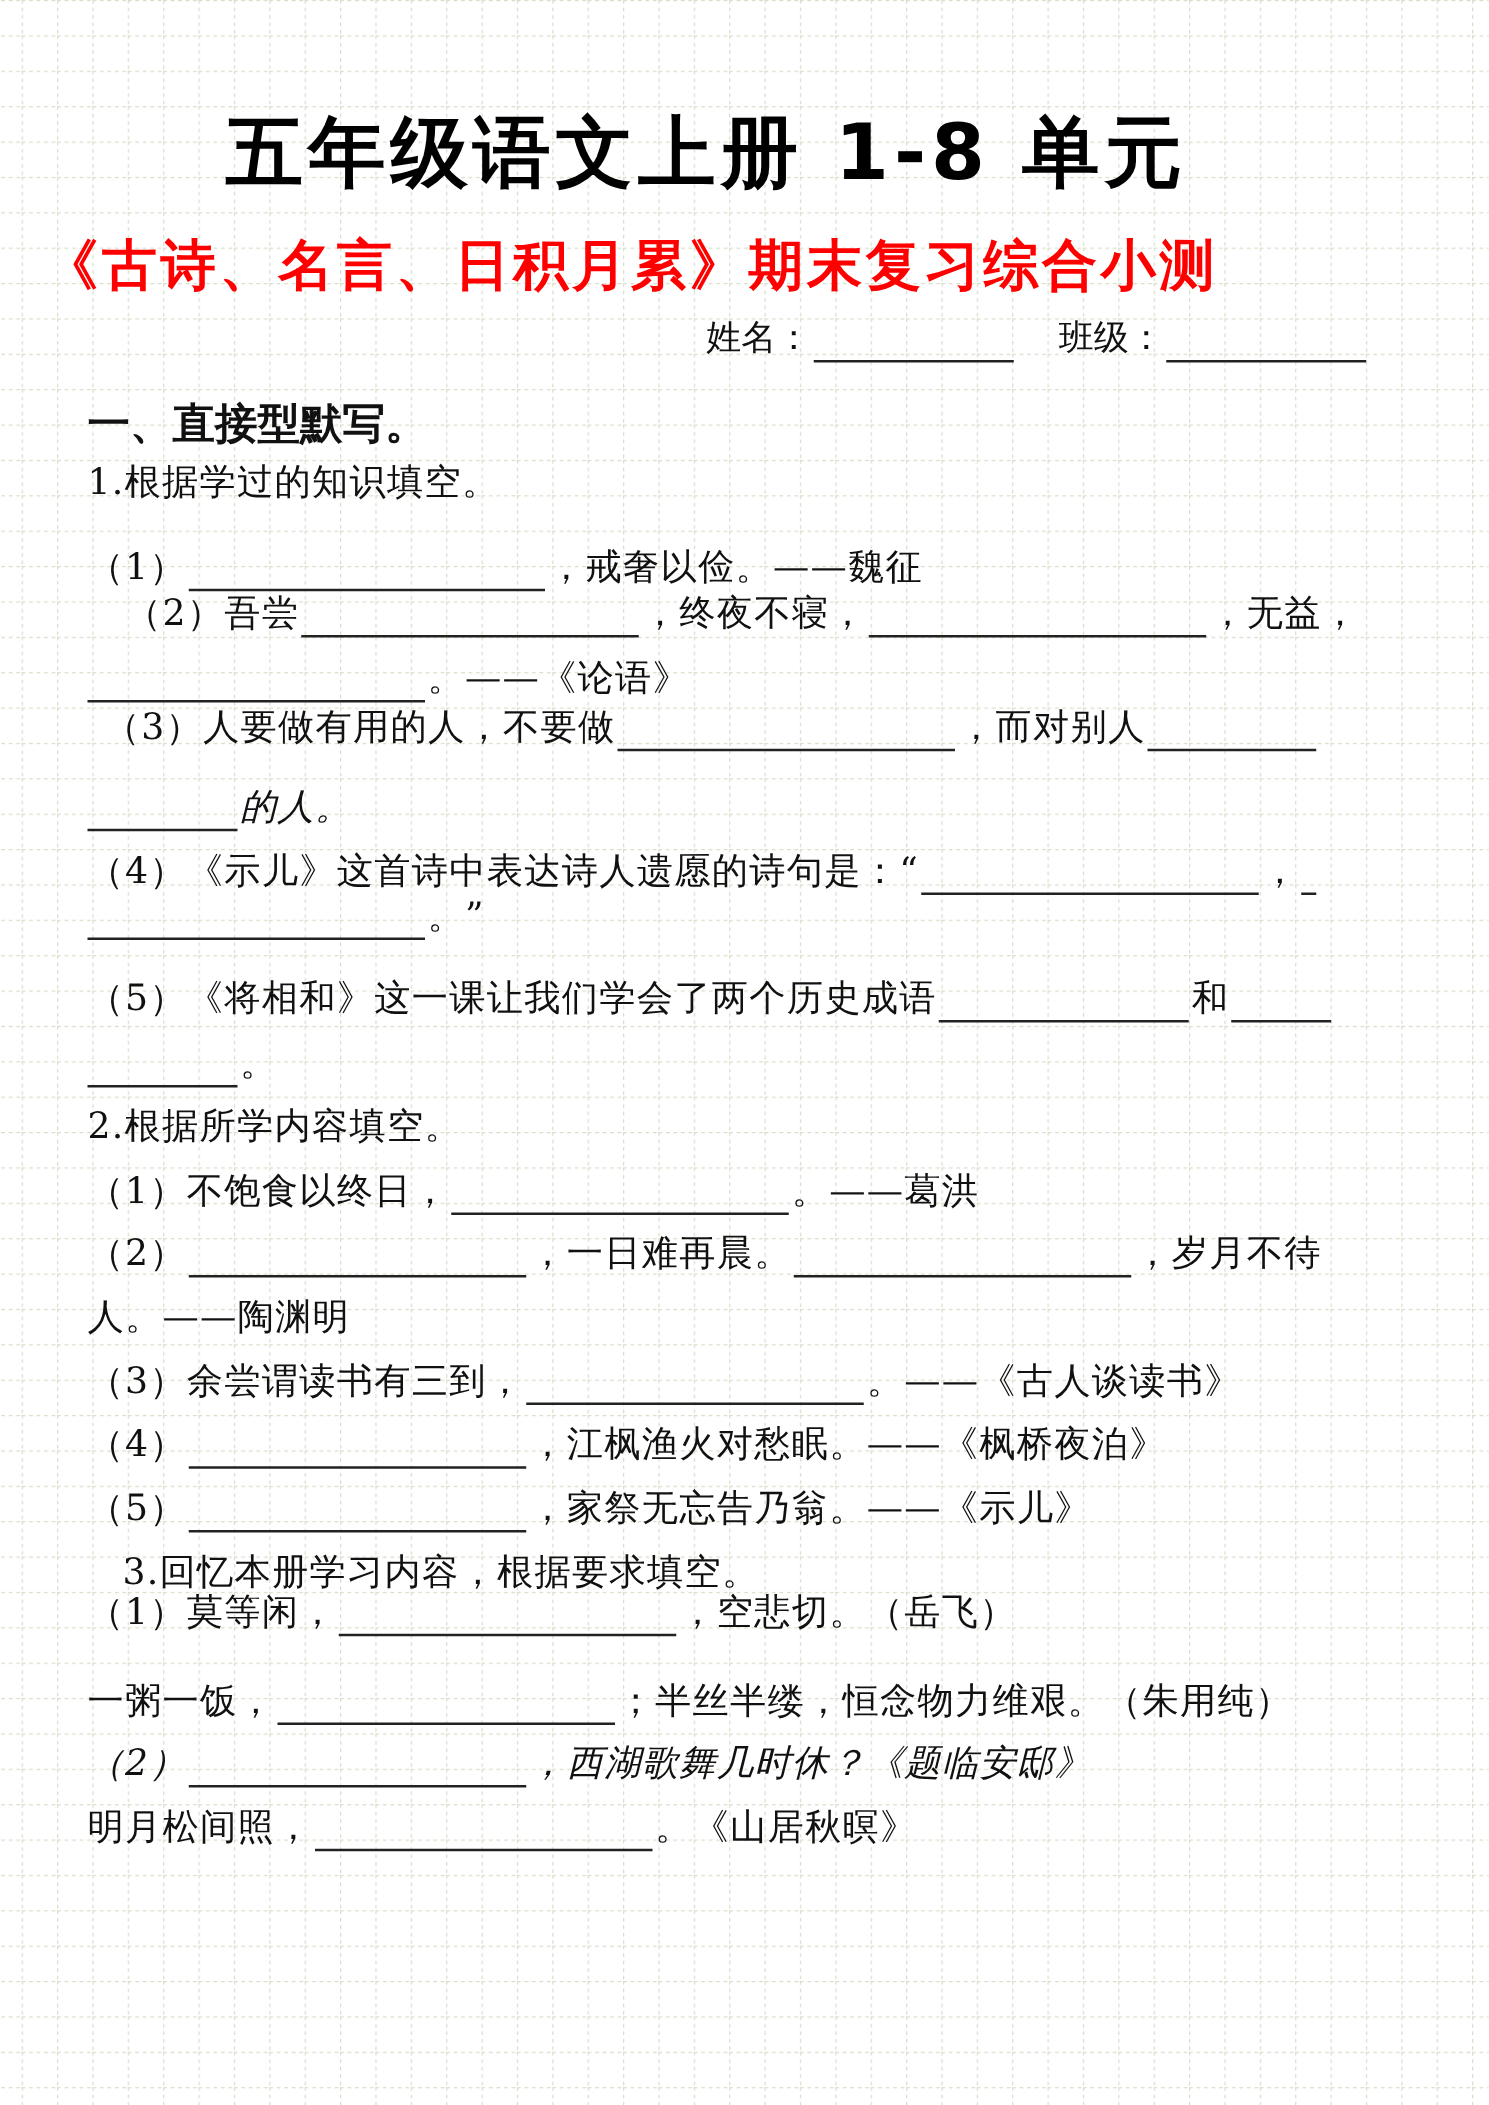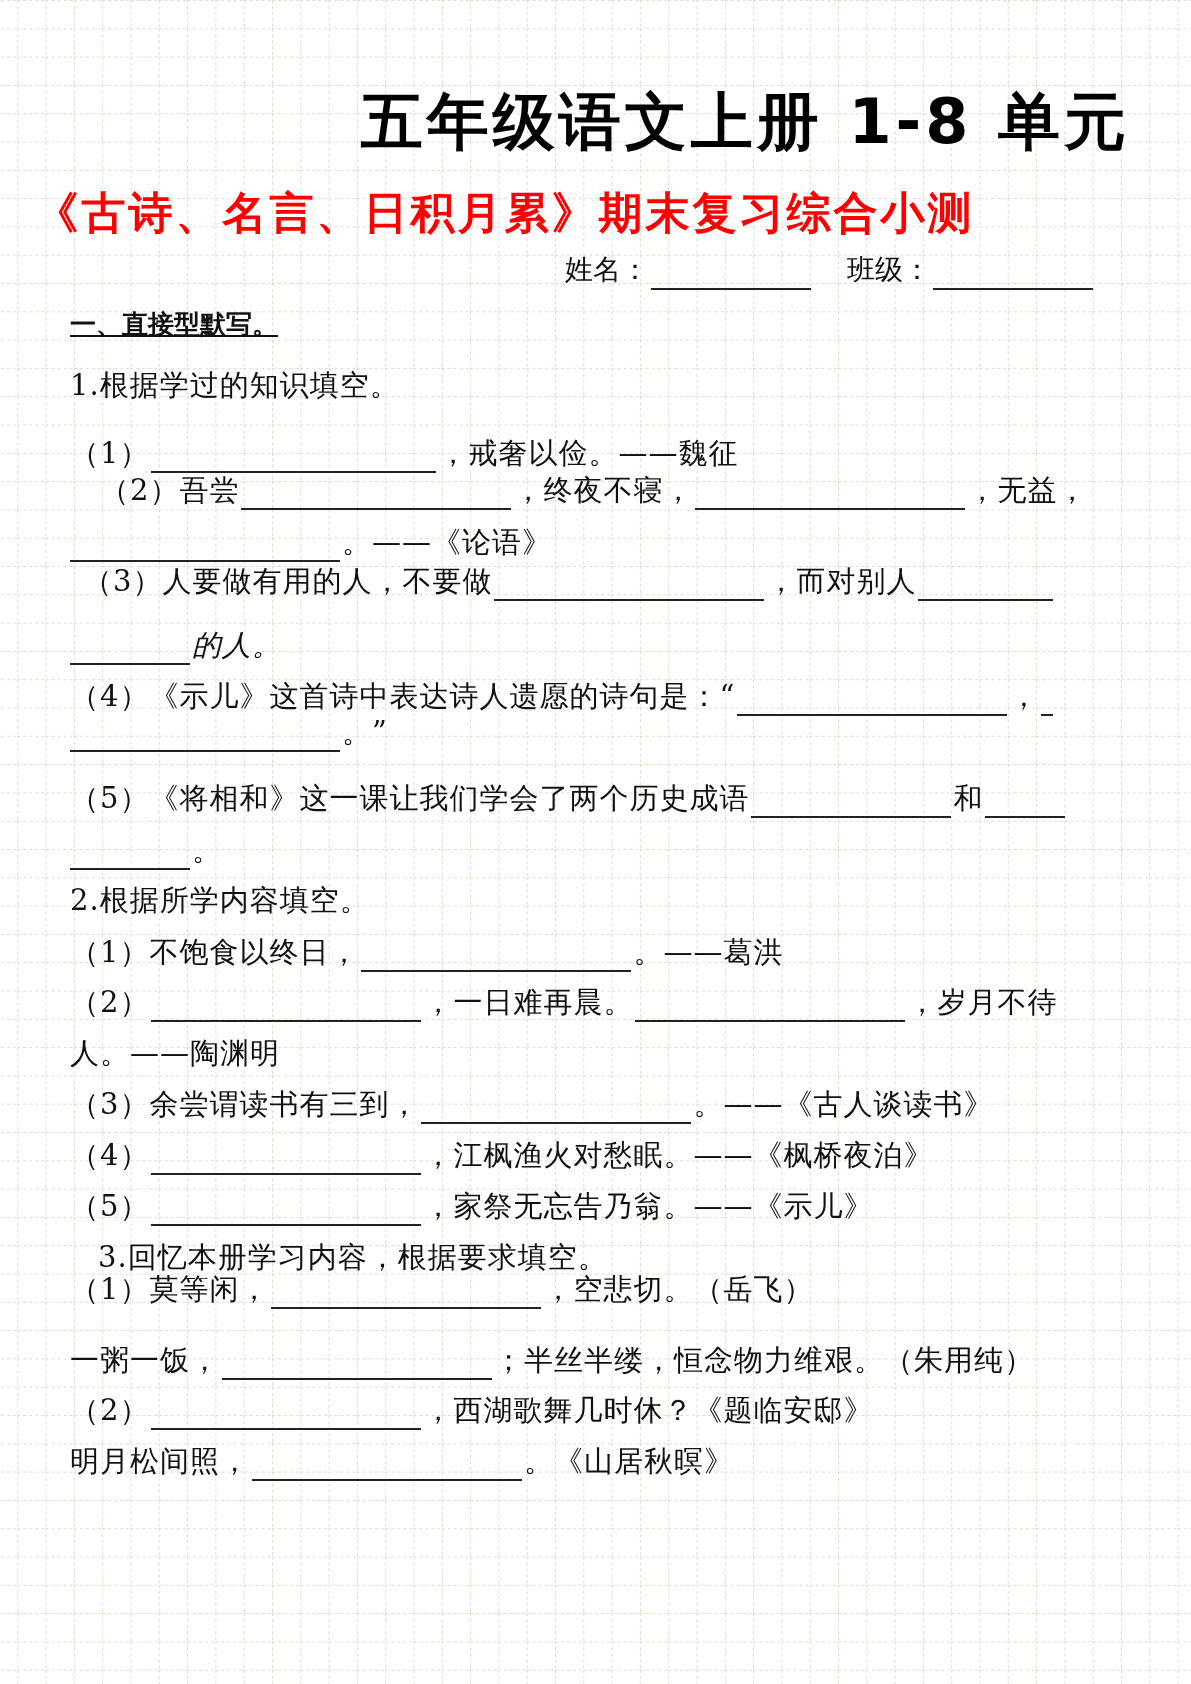--- a/index.html
+++ b/index.html
@@ -17,40 +17,39 @@
   .grid svg { display: block; }
   body { background-image: none; }
 
   .line {
     position: absolute; left: 70px; white-space: nowrap;
     font-size: 29px; line-height: 40px; z-index: 1;
     font-family: "DejaVu Serif", "Liberation Serif", serif;
     letter-spacing: 1px;
   }
   .title {
-    position: absolute; top: 82px; left: 0; width: 1130px; text-align: right;
+    position: absolute; top: 82px; left: 0; width: 1130px; text-align: center;
     font-size: 62px; font-weight: bold; line-height: 80px; letter-spacing: 4px; z-index: 1;
     font-family: "DejaVu Sans", "Liberation Sans", sans-serif; color: #000;
   }
   .subtitle {
     position: absolute; top: 183px; left: 0; width: 1009px; text-align: center;
     font-size: 44px; font-weight: bold; line-height: 60px; color: #ff0000; letter-spacing: 3px; z-index: 1;
     font-family: "DejaVu Sans", "Liberation Sans", sans-serif;
   }
   .meta {
     position: absolute; top: 250px; left: 565px; z-index: 1; white-space: nowrap;
     font-size: 28px; line-height: 40px; font-family: "DejaVu Sans", "Liberation Sans", sans-serif;
   }
   .meta .field { display: inline-block; }
   .meta .gap { display: inline-block; width: 34px; }
   .section {
-    position: absolute; top: 304px; left: 70px; z-index: 1;
-    font-size: 26px; font-weight: bold; line-height: 40px;
+    position: absolute; top: 319px; left: 70px; z-index: 1;
+    font-size: 34px; font-weight: bold; line-height: 40px;
     font-family: "DejaVu Sans", "Liberation Sans", sans-serif;
-    text-decoration: underline;
   }
   .blank {
     display: inline-block; border-bottom: 2px solid #222; height: 30px; vertical-align: bottom;
     margin: 0 2px;
   }
   .w285 { width: 285px; }
   .w270 { width: 270px; }
   .w200 { width: 200px; }
   .w135 { width: 135px; }
   .w120 { width: 120px; }
@@ -142,19 +141,19 @@
 <div class="line" style="top:1237px;margin-left:28px;">3.回忆本册学习内容，根据要求填空。</div>
 
 <div class="line" style="top:1269px;">
   <span>（1）</span><span>莫等闲，</span><span class="blank w270"></span><span>，空悲切。（岳飞）</span>
 </div>
 
 <div class="line" style="top:1340px;">
   <span>一粥一饭，</span><span class="blank w270"></span><span>；半丝半缕，恒念物力维艰。（朱用纯）</span>
 </div>
 
-<div class="line" style="top:1390px;">
+<div class="line" style="top:1390px;font-style:italic;">
   <span>（2）</span><span class="blank w270"></span><span>，西湖歌舞几时休？《题临安邸》</span>
 </div>
 
 <div class="line" style="top:1441px;">
   <span>明月松间照，</span><span class="blank w270"></span><span>。《山居秋暝》</span>
 </div>
 
 </body></html>

